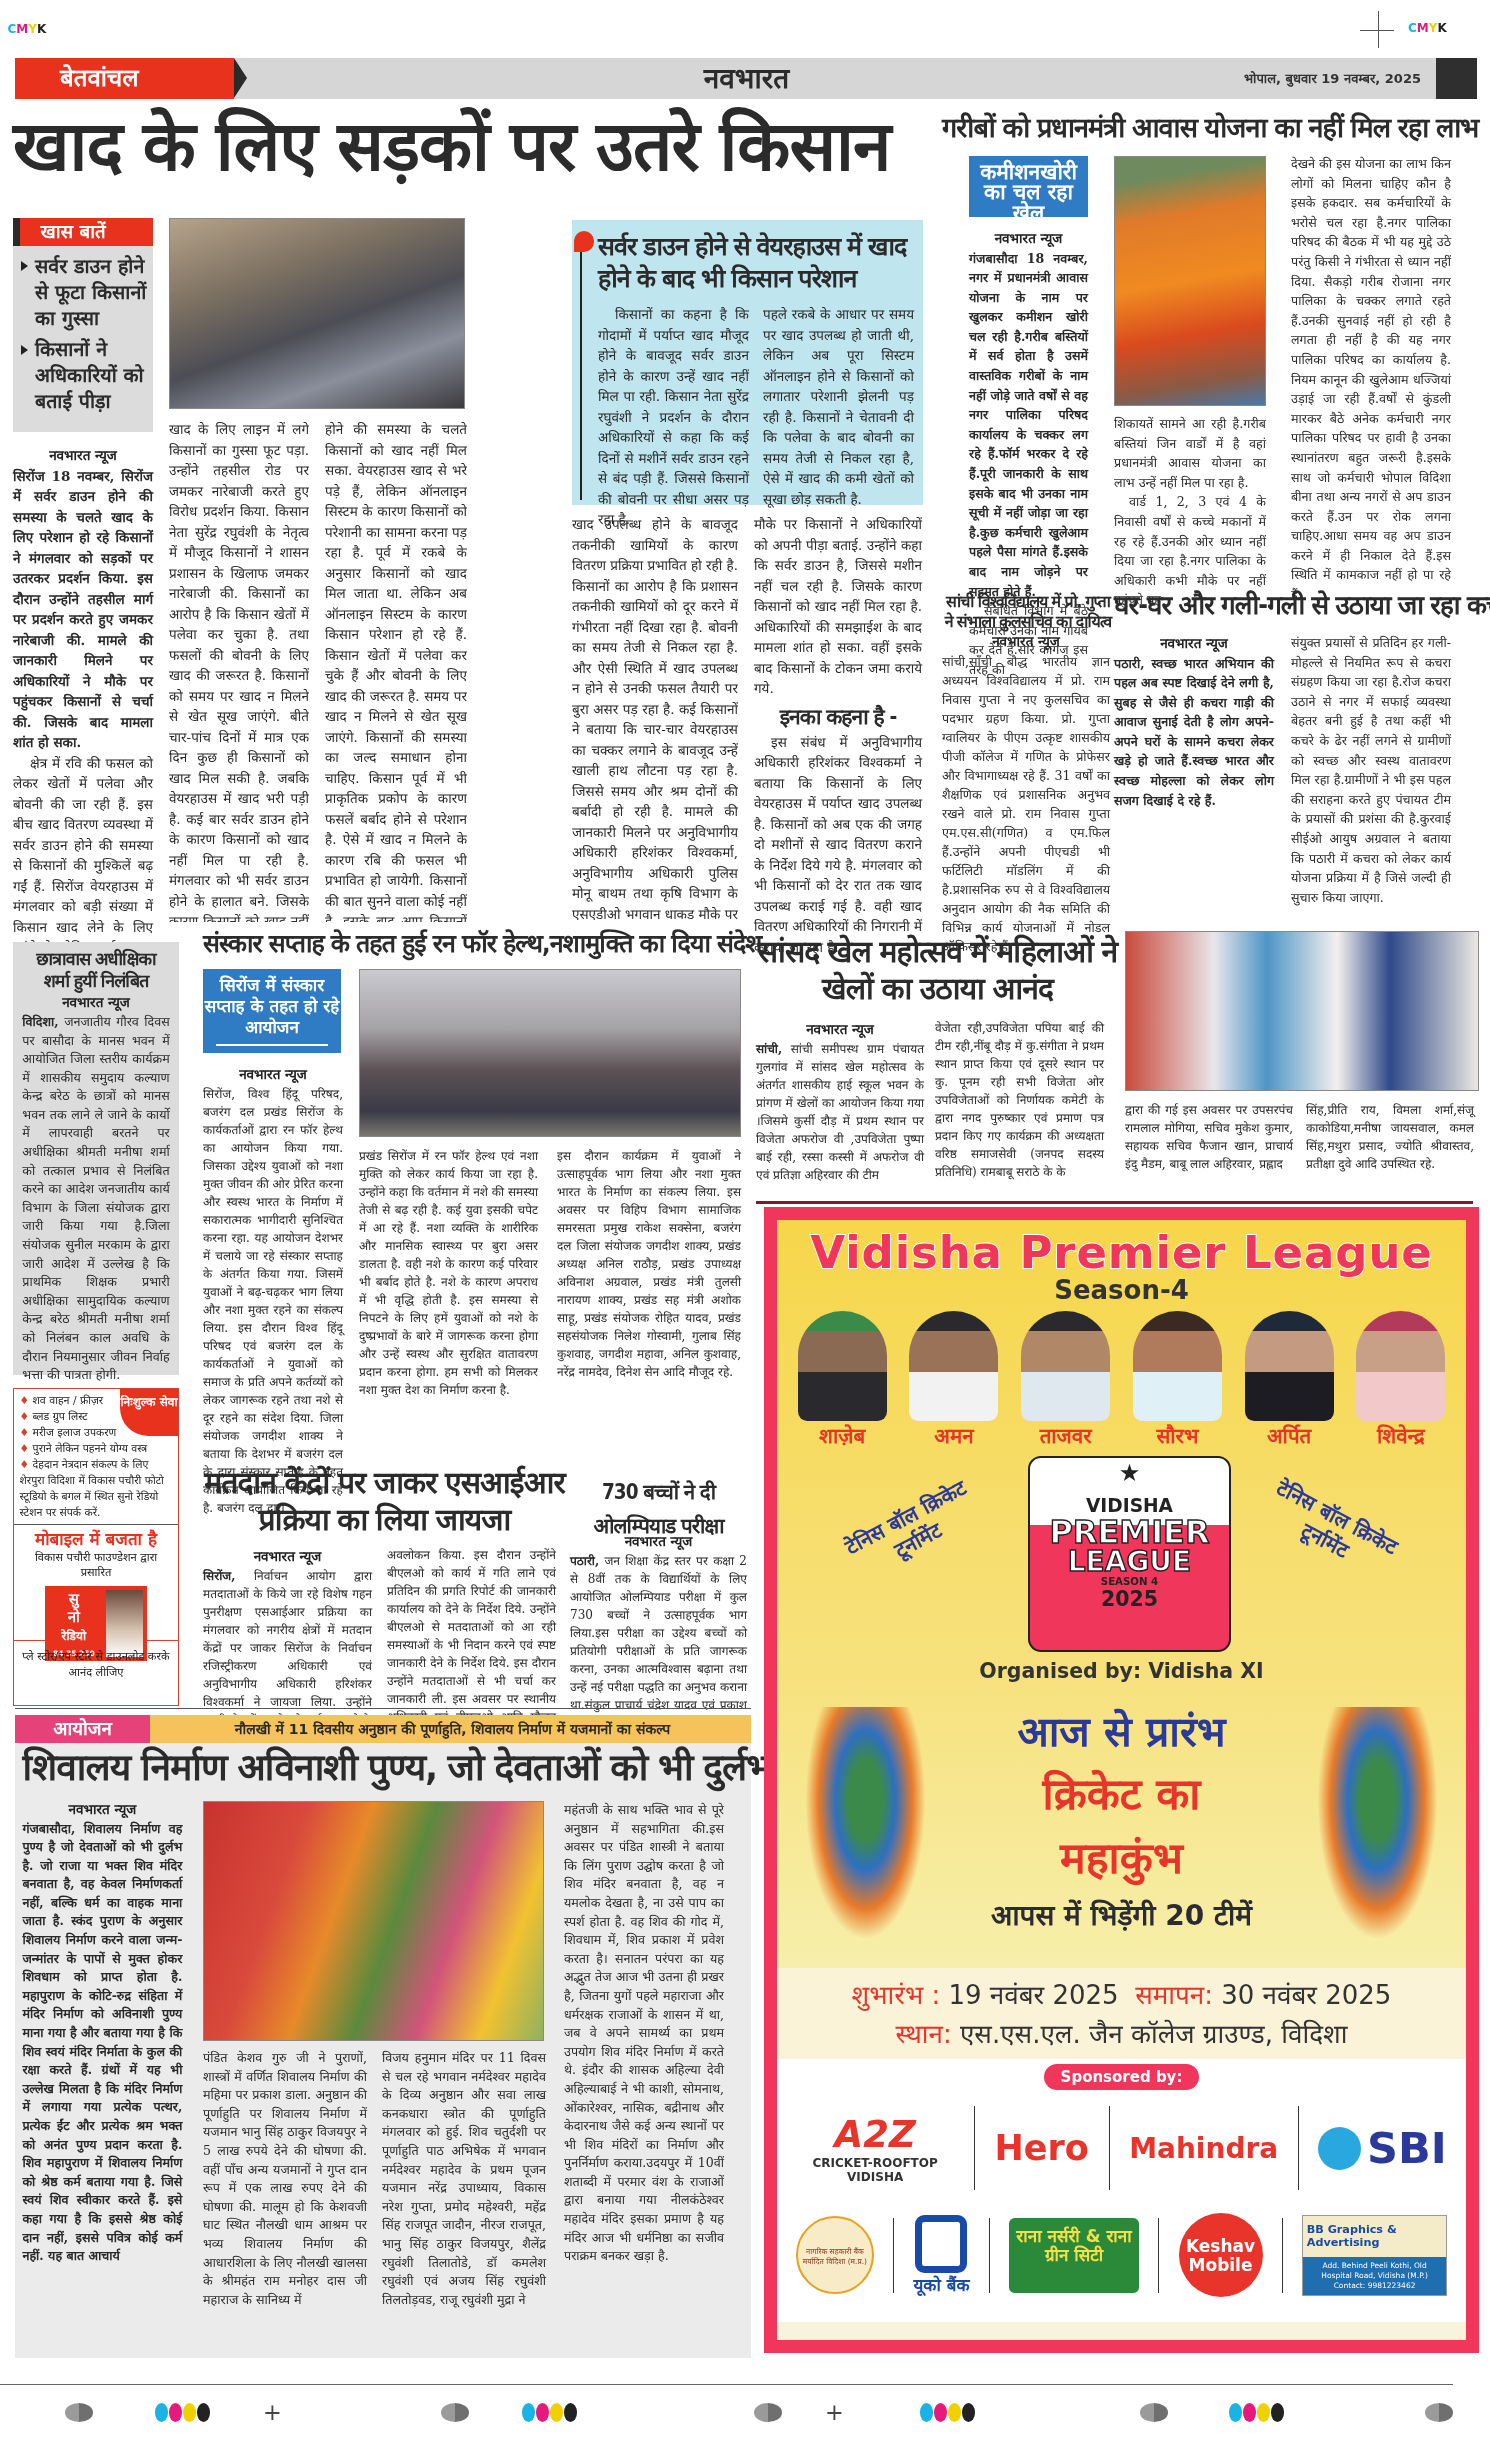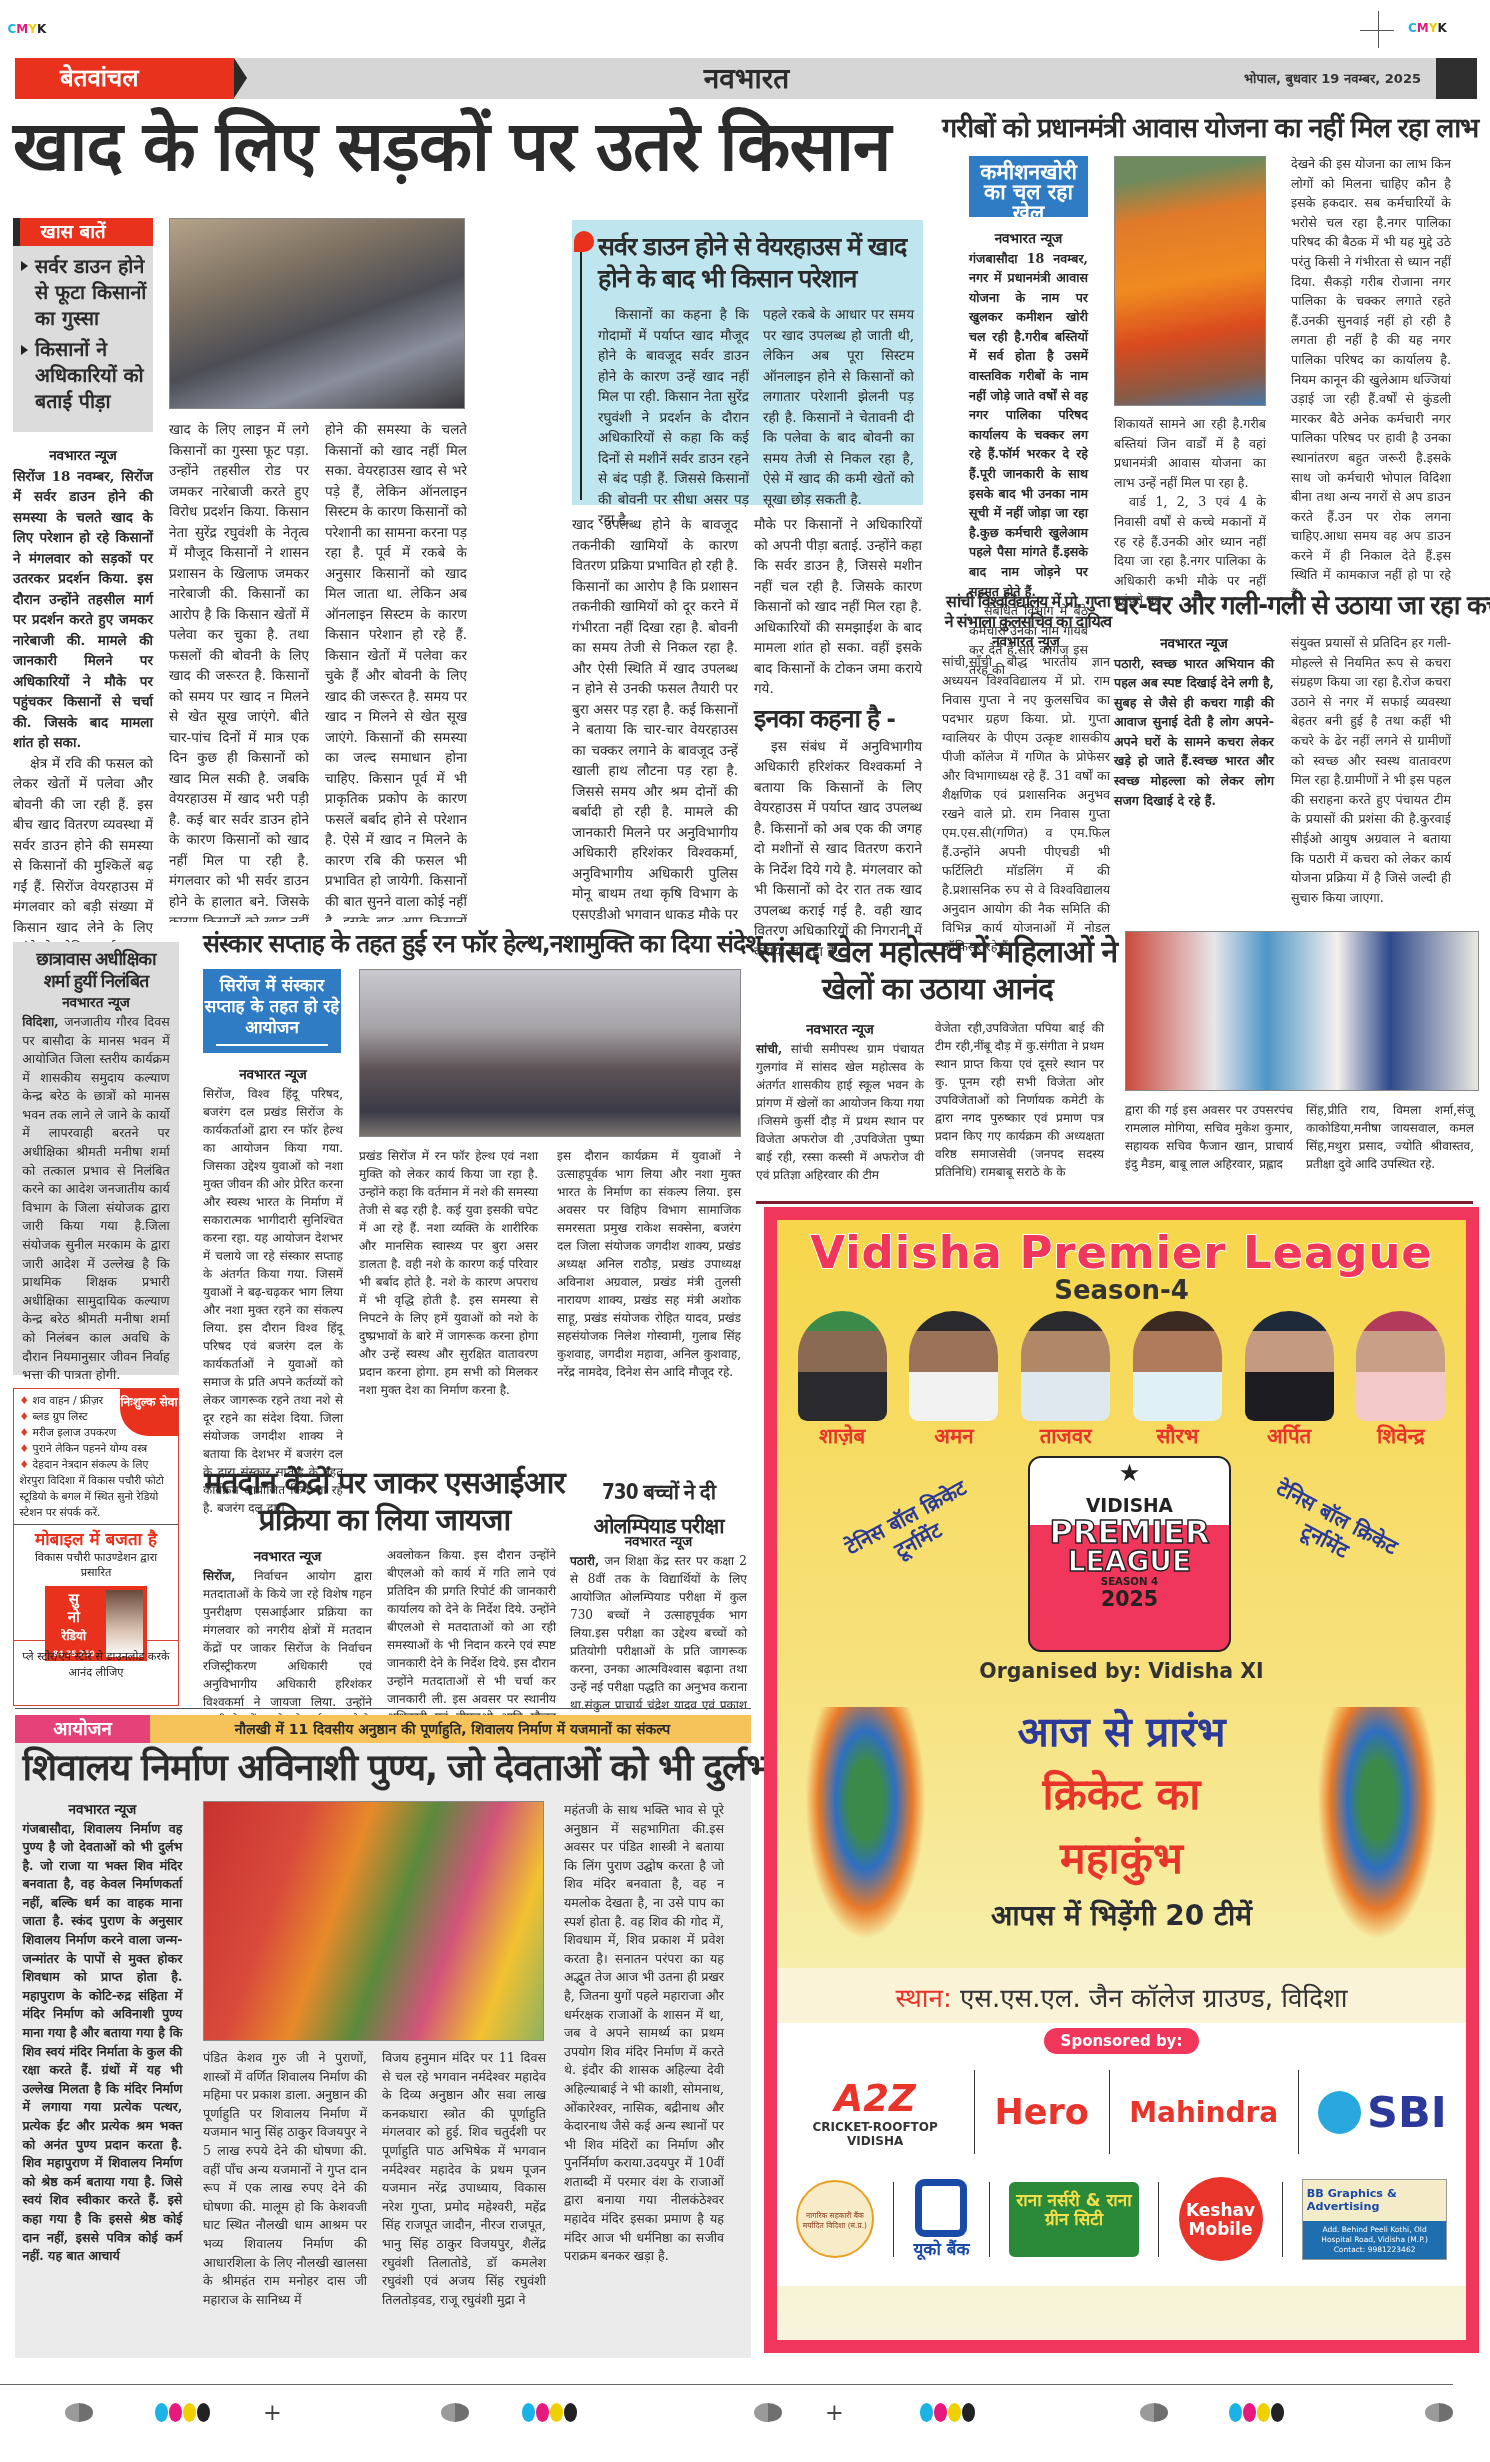--- a/index.html
+++ b/index.html
@@ -71,21 +71,21 @@
 <div class="abs" style="left:572px;top:220px;width:351px;height:285px;background:#bfe6ef">
   <div class="abs" style="left:1.9px;top:11.2px;width:20.5px;height:20.5px;background:#e8321e;border-radius:50% 50% 50% 0;"></div>
   <div class="abs" style="left:8.4px;top:32px;width:1.9px;height:248px;background:#222"></div>
   <div class="abs head" style="left:26px;top:11.2px;width:317px;font-size:25px;line-height:32px">सर्वर डाउन होने से वेयरहाउस में खाद होने के बाद भी किसान परेशान</div>
   <div class="abs body-text" style="left:26px;top:84px;width:151px;text-indent:17px">किसानों का कहना है कि गोदामों में पर्याप्त खाद मौजूद होने के बावजूद सर्वर डाउन होने के कारण उन्हें खाद नहीं मिल पा रही. किसान नेता सुरेंद्र रघुवंशी ने प्रदर्शन के दौरान अधिकारियों से कहा कि कई दिनों से मशीनें सर्वर डाउन रहने से बंद पड़ी हैं. जिससे किसानों की बोवनी पर सीधा असर पड़ रहा है.</div>
   <div class="abs body-text" style="left:191px;top:84px;width:151px">पहले रकबे के आधार पर समय पर खाद उपलब्ध हो जाती थी, लेकिन अब पूरा सिस्टम ऑनलाइन होने से किसानों को लगातार परेशानी झेलनी पड़ रही है. किसानों ने चेतावनी दी कि पलेवा के बाद बोवनी का समय तेजी से निकल रहा है, ऐसे में खाद की कमी खेतों को सूखा छोड़ सकती है.</div>
 </div>
 <div class="abs body-text" style="left:572px;top:514px;width:166px;height:406px;overflow:hidden">खाद उपलब्ध होने के बावजूद तकनीकी खामियों के कारण वितरण प्रक्रिया प्रभावित हो रही है. किसानों का आरोप है कि प्रशासन तकनीकी खामियों को दूर करने में गंभीरता नहीं दिखा रहा है. बोवनी का समय तेजी से निकल रहा है. और ऐसी स्थिति में खाद उपलब्ध न होने से उनकी फसल तैयारी पर बुरा असर पड़ रहा है. कई किसानों ने बताया कि चार-चार वेयरहाउस का चक्कर लगाने के बावजूद उन्हें खाली हाथ लौटना पड़ रहा है. जिससे समय और श्रम दोनों की बर्बादी हो रही है. मामले की जानकारी मिलने पर अनुविभागीय अधिकारी हरिशंकर विश्वकर्मा, अनुविभागीय अधिकारी पुलिस मोनू बाथम तथा कृषि विभाग के एसएडीओ भगवान धाकड़ मौके पर पहुंचे. तथा उन्होंने किसानों से चर्चा की. तथा</div>
 <div class="abs" style="left:754px;top:514px;width:168px">
   <div class="body-text">मौके पर किसानों ने अधिकारियों को अपनी पीड़ा बताई. उन्होंने कहा कि सर्वर डाउन है, जिससे मशीन नहीं चल रही है. जिसके कारण किसानों को खाद नहीं मिल रहा है. अधिकारियों की समझाईश के बाद मामला शांत हो सका. वहीं इसके बाद किसानों के टोकन जमा कराये गये.</div>
-  <div class="head" style="font-size:25px;text-align:left;margin:7.5px 0 3.7px">इनका कहना है -</div>
+  <div class="head" style="font-size:21px;text-align:center;margin:7.5px 0 3.7px">इनका कहना है -</div>
   <div class="body-text" style="text-indent:17px">इस संबंध में अनुविभागीय अधिकारी हरिशंकर विश्वकर्मा ने बताया कि किसानों के लिए वेयरहाउस में पर्याप्त खाद उपलब्ध है. किसानों को अब एक की जगह दो मशीनों से खाद वितरण कराने के निर्देश दिये गये है. मंगलवार को भी किसानों को देर रात तक खाद उपलब्ध कराई गई है. वही खाद वितरण अधिकारियों की निगरानी में कराया जा रहा है.</div>
 </div>
 
 <div class="abs head" style="left:942px;top:114px;width:536px;font-size:27px;white-space:nowrap">गरीबों को प्रधानमंत्री आवास योजना का नहीं मिल रहा लाभ</div>
 <div class="abs blue-kicker" style="left:969px;top:156px;width:119px;height:61px;font-size:21px;line-height:20.5px;padding-top:5.6px">
     <div>कमीशनखोरी का चल रहा खेल</div>
     <div class="ln"></div>
   </div>
 <div class="abs" style="left:969px;top:228px;width:119px">
   <div class="byline">नवभारत न्यूज</div>
@@ -236,20 +236,21 @@
   </div>
   <div style="position:relative;height:270px">
     <div class="abs" style="left:28px;top:9.3px;width:121px;height:233px;background:radial-gradient(ellipse at 50% 40%,#3c8a4a 0 20%,#2f6fc0 35%,#e87a2a 55%,transparent 70%)"></div>
     <div class="abs" style="right:28px;top:9.3px;width:121px;height:233px;background:radial-gradient(ellipse at 50% 40%,#3c8a4a 0 20%,#2f6fc0 35%,#e87a2a 55%,transparent 70%)"></div>
     <div class="abs" style="left:0;right:0;top:3.7px;text-align:center;color:#2b3a9a;font-weight:bold;font-size:41px">आज से प्रारंभ</div>
     <div class="abs" style="left:0;right:0;top:65px;text-align:center;color:#e8342a;font-weight:bold;font-size:43px">क्रिकेट का</div>
     <div class="abs" style="left:0;right:0;top:129px;text-align:center;color:#e8342a;font-weight:bold;font-size:43px">महाकुंभ</div>
     <div class="abs" style="left:0;right:0;top:197px;text-align:center;color:#2b2b33;font-weight:bold;font-size:28px">आपस में भिड़ेंगी 20 टीमें</div>
   </div>
   <div style="background:#faf3d8;padding:7.5px 0;text-align:center">
+    <div style="font-size:26px;color:#333"><span style="color:#e8342a">शुभारंभ :</span> <span>19 नवंबर 2025</span> &nbsp;<span style="color:#e8342a">समापन:</span> <span>30 नवंबर 2025</span></div>
     <div style="font-size:26px;color:#333;margin-top:3.7px"><span style="color:#e8342a">स्थान:</span> <span>एस.एस.एल. जैन कॉलेज ग्राउण्ड, विदिशा</span></div>
   </div>
   <div style="background:#fff;padding:5.6px 9.3px 9.3px;height:263px">
     <div style="text-align:center"><span style="display:inline-block;background:#f0365a;color:#fff;font-weight:bold;font-size:15px;padding:3.7px 17px;border-radius:13px">Sponsored by:</span></div>
     <div style="display:flex;align-items:center;justify-content:space-around;height:110px;margin-top:3.7px">
       <div style="text-align:center;width:158px">
           <div style="color:#e8342a;font-weight:bold;font-size:37px;font-style:italic">A2Z</div>
           <div style="font-weight:bold;font-size:12px;color:#333">CRICKET-ROOFTOP VIDISHA</div>
         </div>
       <div style="width:0.9px;height:84px;background:#333"></div>

